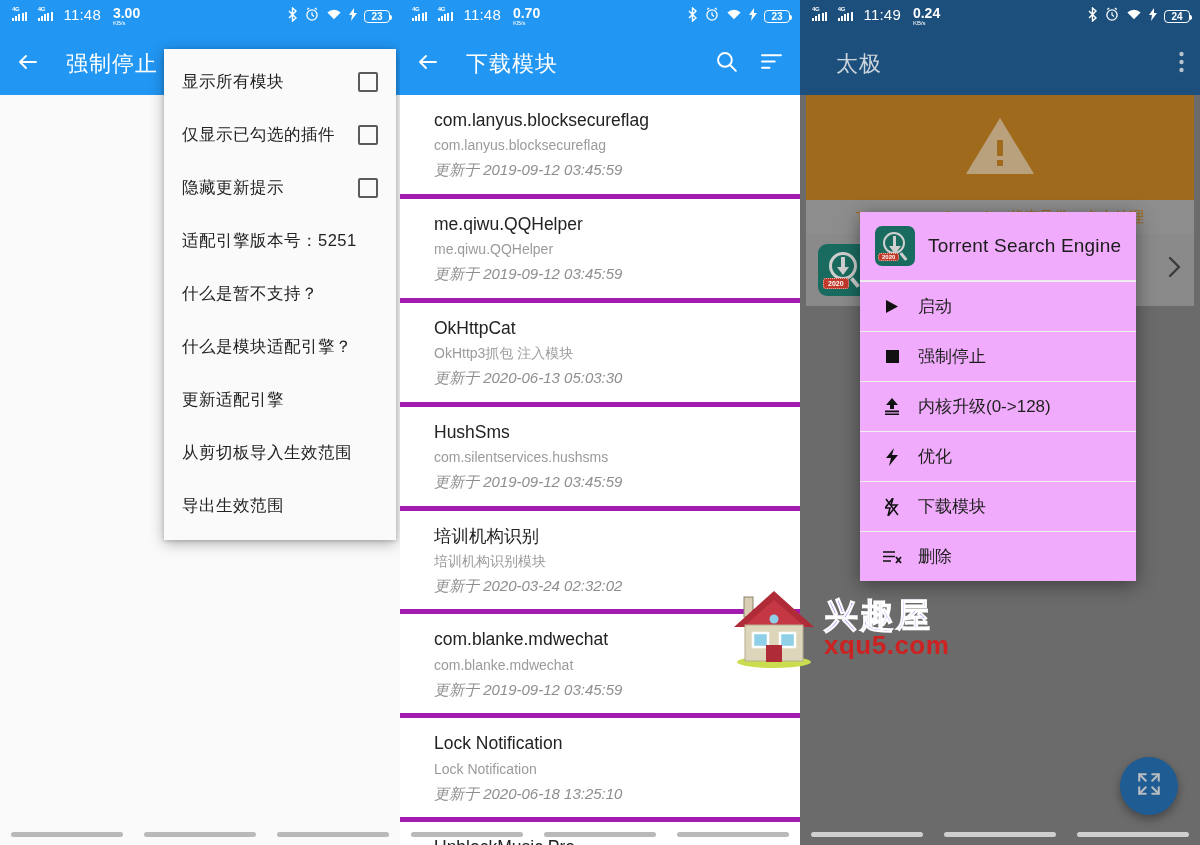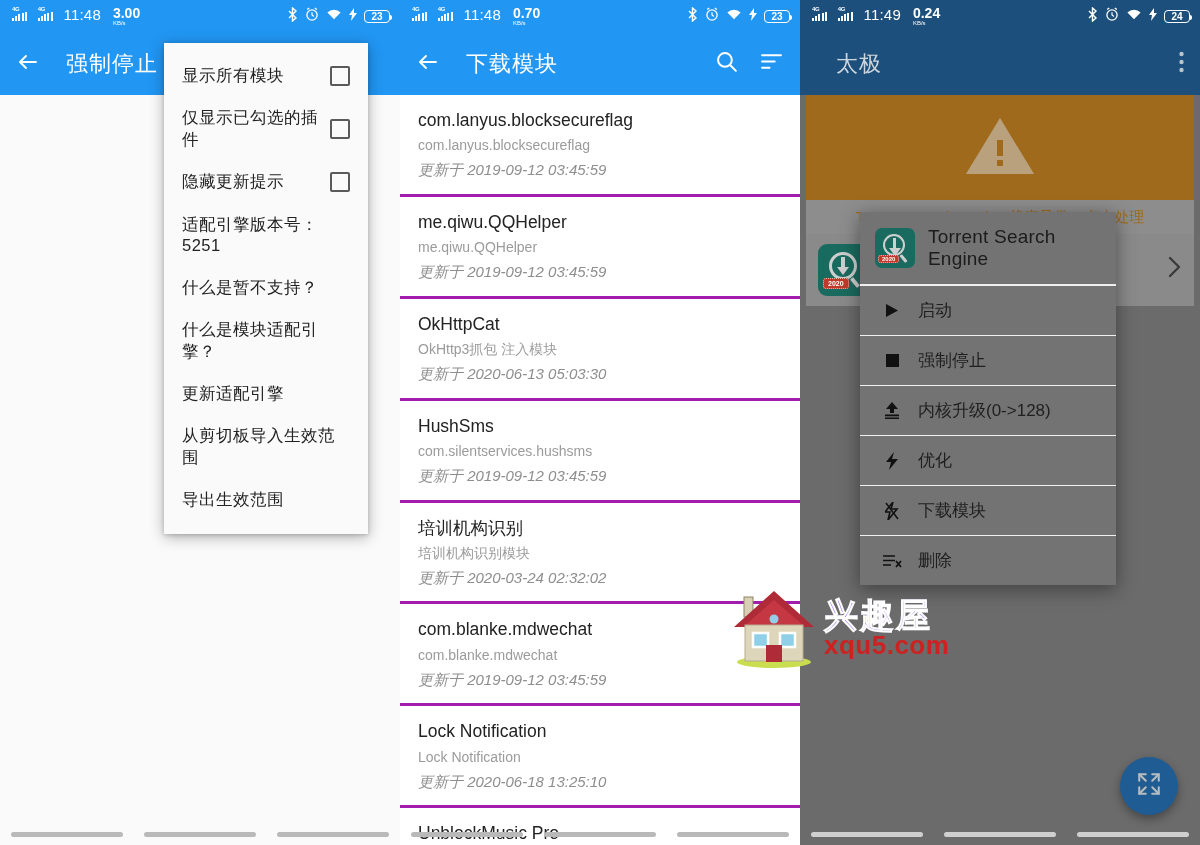--- a/index.html
+++ b/index.html
@@ -53,34 +53,34 @@
   
   #p1 { background:#fafafa; }
   #p1 .statusbar, #p1 .appbar { background:#2196f3; }
   #p1 .body { position:absolute; inset:95px 0 0 0; background:#fafafa; }
 
   .popup-menu {
     position:absolute; background:#fafafa;
     box-shadow:0 3px 14px rgba(0,0,0,.30), 0 1px 4px rgba(0,0,0,.18);
     z-index:10;
   }
-  #menu1 { left:164px; top:43px; width:204px; padding:6px 0 8px; }
+  #menu1 { left:164px; top:49px; width:232px; padding:6px 0 8px; }
   .mi {
     display:flex; align-items:center; min-height:53px;
     padding:0 18px; font-size:16.5px; color:#222; letter-spacing:.5px;
   }
   .mi .lbl { flex:1; }
   .cbx { width:20px; height:20px; border:2px solid #5a5a5a; border-radius:2px; flex:none; }
 
   
   #p2 { background:#fff; }
   #p2 .statusbar, #p2 .appbar { background:#2196f3; }
   .mod-list { position:absolute; inset:95px 0 0 0; overflow:hidden; background:#fff; }
   .mod {
-    padding:13px 18px 12px; border-bottom:3px solid #a21caf;
+    padding:13px 34px 12px; border-bottom:5px solid #a21caf;
   }
   .mod .t { font-size:17.5px; color:#222; line-height:1.45; }
   .mod .d { font-size:14px; color:#9b9b9b; margin-top:2px; line-height:1.5; }
   .mod .u { font-size:15px; color:#8e8e8e; margin-top:3px; line-height:1.5;font-style:italic; }
 
   
   #p3 { background:#6b6b6b; }
   #p3 .statusbar { background:#1c4f7c; }
   #p3 .appbar { background:#1c4f7c; color:#cfd8de; }
   #p3 .appbar .title { color:#cdd6dd; margin-left:20px; }
@@ -121,21 +121,21 @@
   .appicon .yr {
     position:absolute; left:5px; bottom:7px; background:#c0392b; color:#fff;
     font-size:7px; font-weight:bold; padding:1px 4px; border-radius:3px;
     border:1px dotted #f2b5ae;
   }
   .chev-right { margin-left:auto; color:#3b3b3b; font-size:22px; }
 
   .greybg { position:absolute; left:0; right:0; top:306px; bottom:0; background:#6b6b6b; }
 
   #menu3 {
-    position:absolute; left:860px; top:212px; width:256px; background:#737373;
+    position:absolute; left:860px; top:212px; width:276px; background:#f0abfc;
     box-shadow:0 4px 18px rgba(0,0,0,.42); z-index:20;
   }
   .m3-head { display:flex; align-items:center; gap:13px; padding:14px 14px 14px 15px; }
   .m3-head .name { font-size:19px; color:#1c1c1c; letter-spacing:.2px; }
   .m3-sep { height:1px; background:#ececec; }
   .m3i {
     display:flex; align-items:center; gap:16px; height:50px;
     padding:0 14px 0 22px; font-size:17px; color:#1f1f1f;
     border-top:1px solid #f0f0f0;
   }

